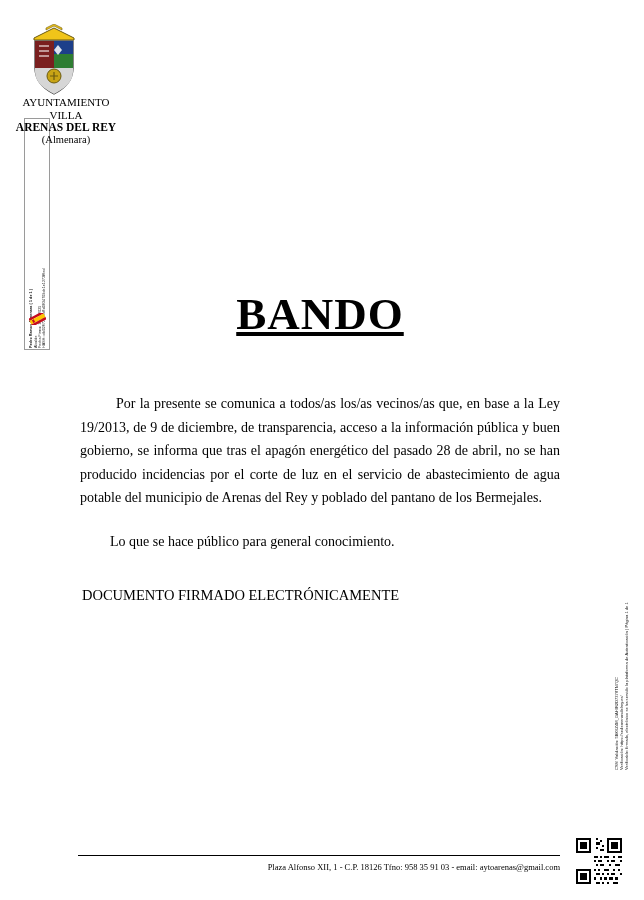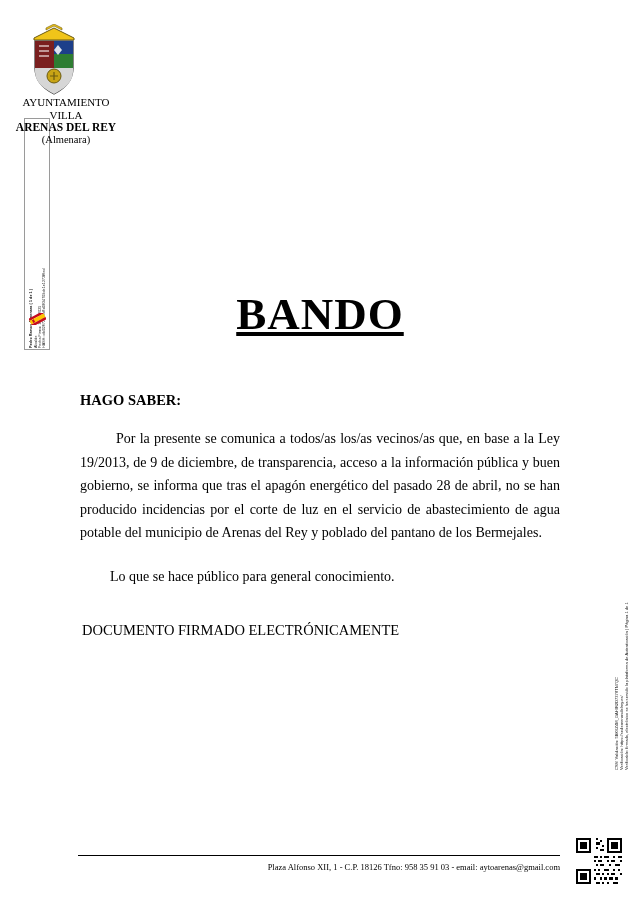--- a/index.html
+++ b/index.html
@@ -278,21 +278,20 @@
   <div class="org-line">AYUNTAMIENTO</div>
   <div class="org-line">VILLA</div>
   <div class="org-line bold">ARENAS DEL REY</div>
   <div class="org-line small">(Almenara)</div>
 </div>
 
 <div id="doc-body">
   <div id="bando-title">BANDO</div>
 
 
-  <div id="hago-saber">HAGO SABER:</div>
 
   <div class="para">Por la presente se comunica a todos/as los/as vecinos/as que, en base a la Ley 19/2013, de 9 de diciembre, de transparencia, acceso a la información pública y buen gobierno, se informa que tras el apagón energético del pasado 28 de abril, no se han producido incidencias por el corte de luz en el servicio de abastecimiento de agua potable del municipio de  Arenas del Rey y poblado del pantano de los Bermejales.</div>
 
   <div class="para small-indent">Lo que se hace público para general conocimiento.</div>
 
   <div id="firmado">DOCUMENTO FIRMADO ELECTRÓNICAMENTE</div>
 </div>
 
 <div id="footer-rule"></div>
 <div id="footer-text">Plaza Alfonso XII, 1 -  C.P. 18126   Tfno: 958 35 91 03  -  email: aytoarenas@gmail.com</div>

